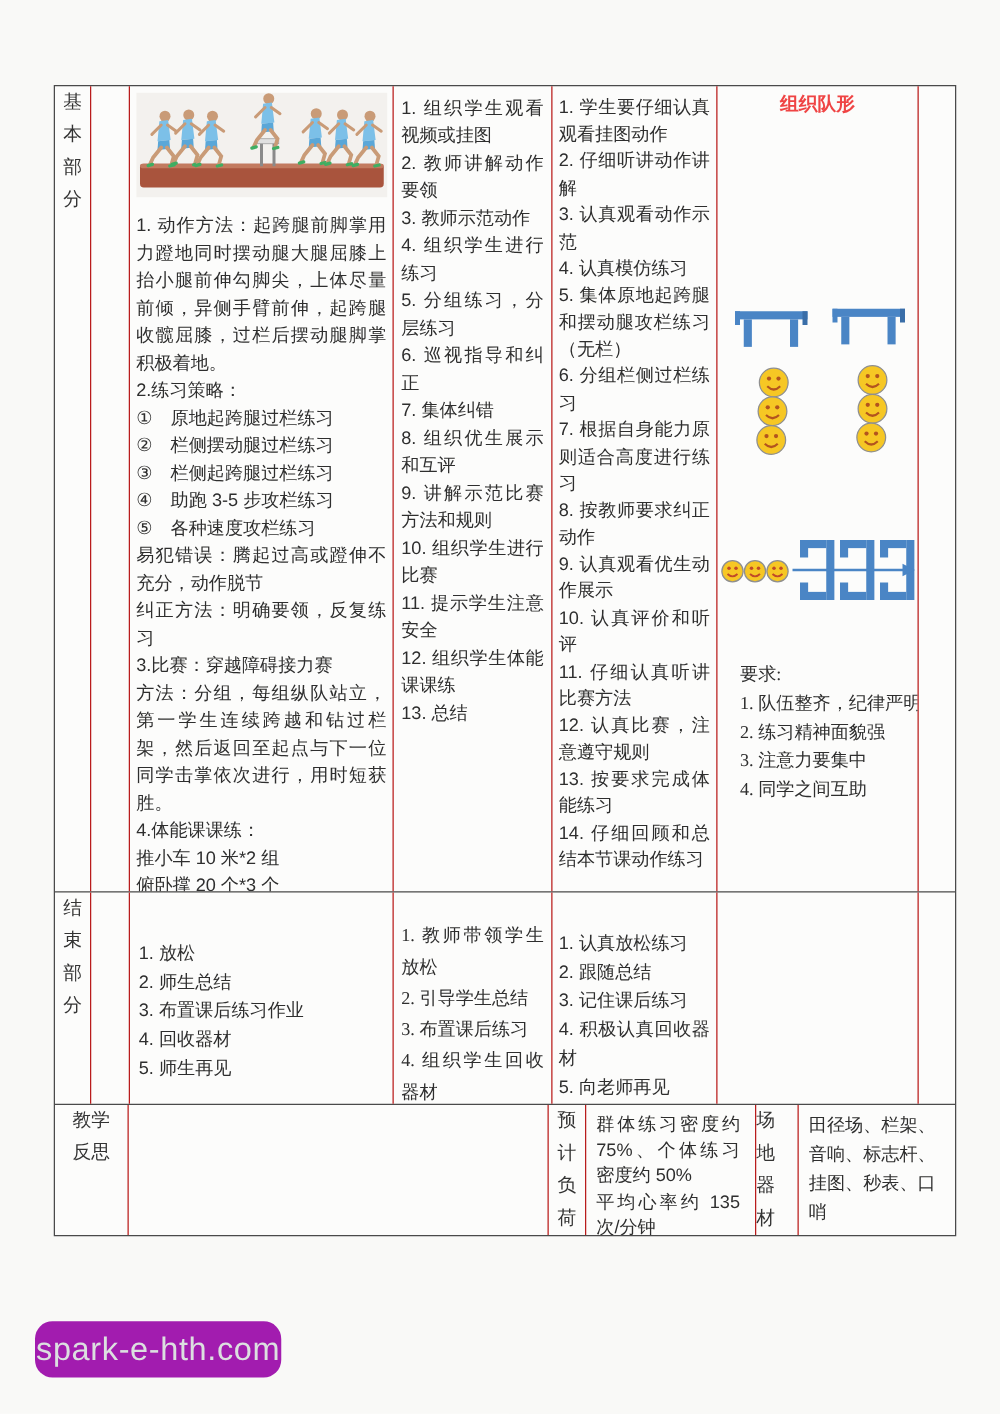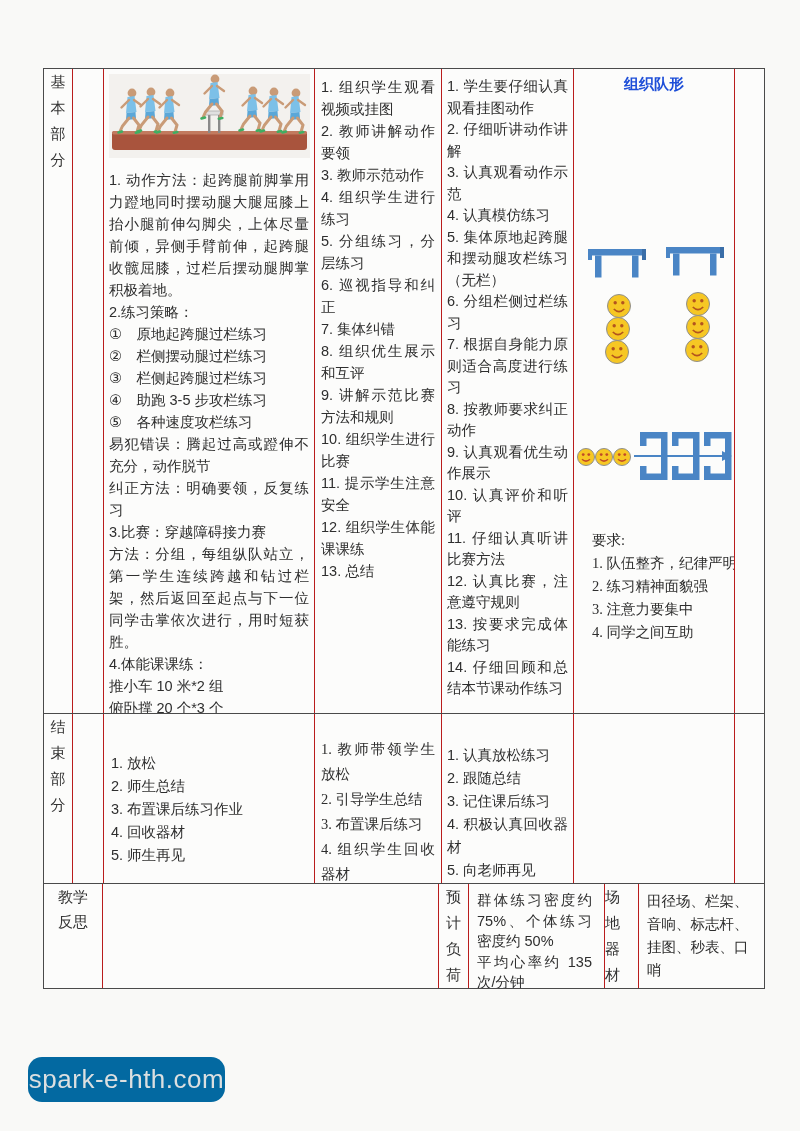--- a/index.html
+++ b/index.html
@@ -43,31 +43,31 @@
     font-size:15px;line-height:26px;color:#333;
   }
   .vlabel2{
     width:32px;word-break:break-all;text-align:center;
     font-size:15px;line-height:25px;color:#333;
   }
   .prelist{white-space:pre-line;text-align:justify;}
   .imgbox{margin:3px 0 5px 0;}
   .formation-title{
     text-align:center;font-weight:bold;font-size:15px;
-    padding-top:4px;color:#1d4ed8;
+    padding-top:4px;color:#ef4444;
   }
   .diagram1{position:absolute;left:4px;top:176px;}
   .diagram2{position:absolute;left:2px;top:360px;}
   .req{position:absolute;left:18px;top:460px;width:152px;font-size:14.5px;line-height:23px;font-family:Liberation Serif, serif;}
   .row2 .cC{padding:38px 6px 0 7px;line-height:23px;}
   .row2 .cD{padding:23px 6px 0 6px;line-height:25px;font-family:Liberation Serif, serif;}
   .row2 .cE{padding:30px 5px 0 5px;line-height:23px;}
   .watermark{
     position:absolute;left:28px;top:1057px;width:197px;height:45px;
-    background:#0369a1;border-radius:14px;
+    background:#a21caf;border-radius:14px;
     display:flex;align-items:center;justify-content:center;
     color:#dcdfe0;font-size:26px;letter-spacing:0.5px;
   }
 </style>
 </head>
 <body>
 
 <div class="table">
 
   <div class="row row1">

